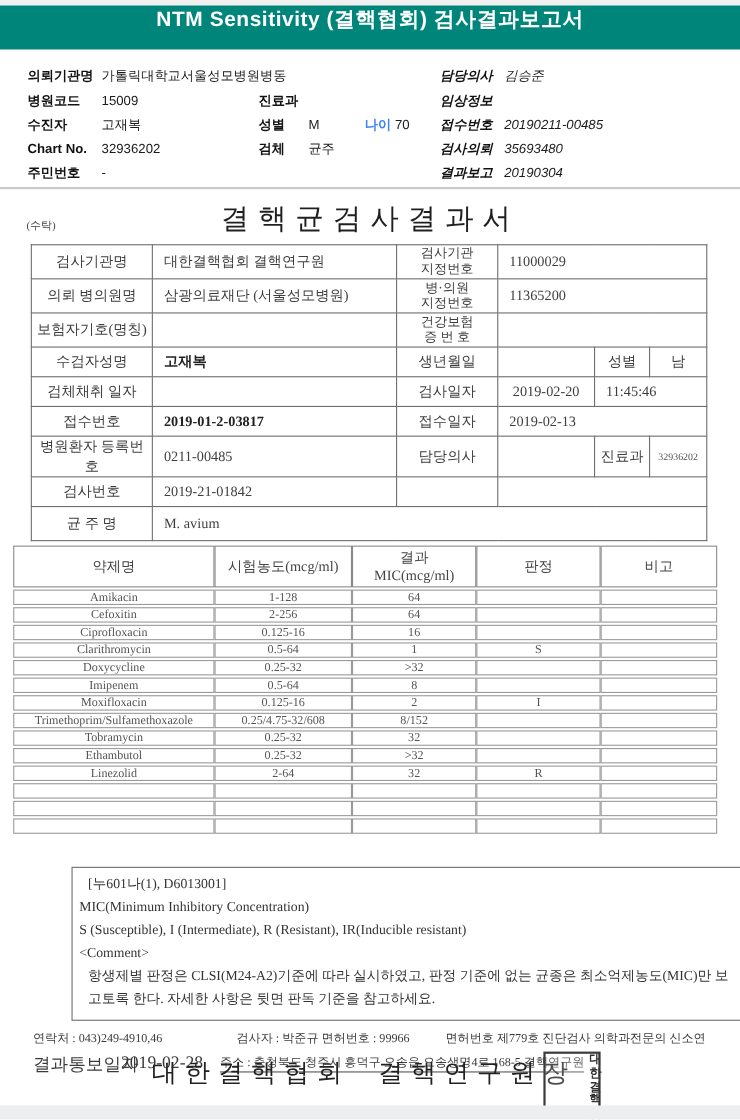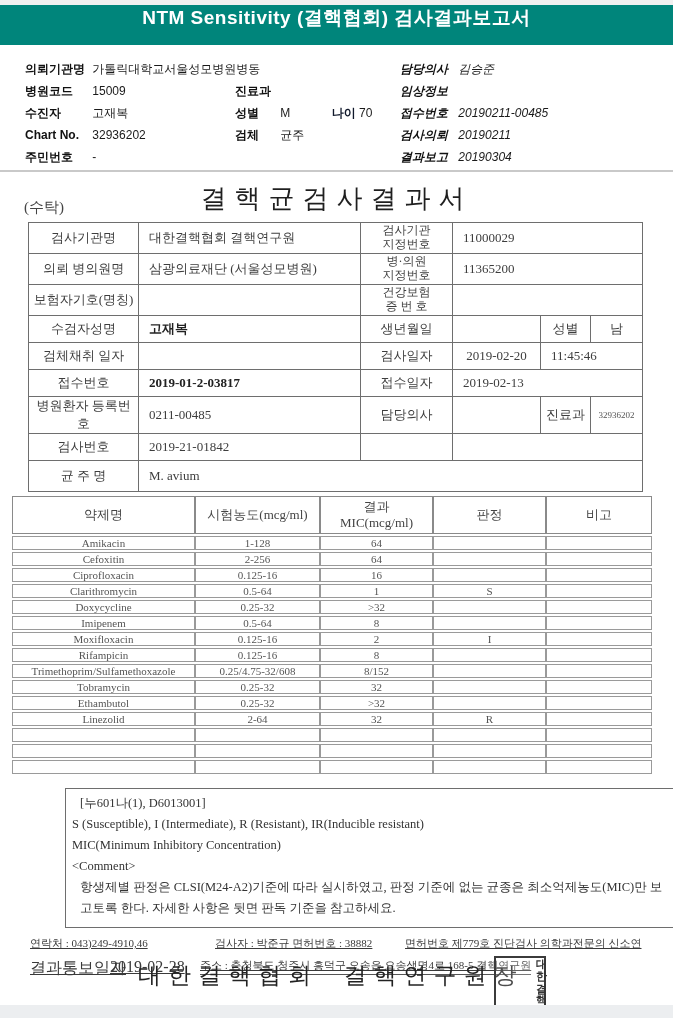--- a/index.html
+++ b/index.html
@@ -14,27 +14,27 @@
   .patient{position:absolute;left:0;top:52px;width:673px;height:118px;font-size:12px;}
   .pcol{position:absolute;top:6px;}
   .pcol-left{left:25px;width:300px;}
   .pcol-mid{left:235px;top:28px;width:170px;}
   .pcol-right{left:400px;width:270px;font-style:italic;}
   .prow{height:22px;line-height:22px;white-space:nowrap;}
   .plabel{display:inline-block;font-weight:bold;color:#111;}
   .pcol-left .plabel{width:64px;}
   .pcol-right .plabel{width:55px;}
   .pvalue{color:#1a1a1a;}
-  .inline-label{font-weight:bold;color:#0f172a;}
+  .inline-label{font-weight:bold;color:#3b82f6;}
 
   .divider{position:absolute;left:0;top:170px;width:673px;height:2px;background:#c9c9c9;}
 
   
   .doc{font-family:"Liberation Serif",serif;color:#3a3a3a;}
-  .consign{position:absolute;left:24px;top:198px;font-size:15px;color:#444;}
+  .consign{position:absolute;left:24px;top:198px;font-size:10px;color:#444;}
   .doc-title{position:absolute;left:0;top:181px;width:673px;text-align:center;
              font-size:26px;letter-spacing:8px;color:#1f1f1f;font-family:"Liberation Serif",serif;}
 
   table.info{position:absolute;left:28px;top:222px;width:614px;border-collapse:collapse;
              font-family:"Liberation Serif",serif;font-size:13px;color:#3d3d3d;table-layout:fixed;}
   table.info td{border:1px solid #6e6e6e;padding:0 6px;overflow:hidden;}
   table.info td.lab{text-align:center;padding:0 2px;}
   table.info td.lab2{text-align:center;white-space:pre-line;font-size:12px;line-height:1.15;padding:0 2px;}
   table.info td.val{text-align:left;padding-left:10px;}
   table.info tr.r-tall{height:31px;}
@@ -48,21 +48,21 @@
   table.drug th{border:1px solid #8a8a8a;font-weight:normal;font-size:13px;color:#444;
                 height:34px;white-space:pre-line;line-height:1.2;}
   table.drug td{border:1px solid #9a9a9a;font-size:11px;color:#555;height:12px;
                 text-align:center;padding:0 2px;overflow:hidden;white-space:nowrap;}
 
   .notes-box{position:absolute;left:30px;top:788px;width:596px;height:130px;
              border:1px solid #6e6e6e;font-family:"Liberation Serif",serif;
              font-size:12.5px;color:#333;padding:4px 6px;line-height:21px;margin-left:35px;}
   .notes-box .indent{padding-left:8px;}
 
-  .f-line{position:absolute;font-family:"Liberation Serif",serif;color:#3a3a3a;white-space:nowrap;text-decoration:underline;}
+  .f-line{position:absolute;font-family:"Liberation Serif",serif;color:#3a3a3a;white-space:nowrap;}
   .f1{top:936px;font-size:11px;}
   .f1-contact{left:30px;}
   .f1-examiner{left:215px;}
   .f1-license{left:405px;}
   .f2{top:958px;font-size:16px;}
   .f2-datelabel{left:30px;}
   .f2-date{left:110px;}
   .f2-address{left:200px;font-size:11px;border-bottom:1px solid #555;padding-bottom:1px;}
   .org-line{position:absolute;left:138px;top:960px;font-family:"Liberation Serif",serif;
             font-size:23px;letter-spacing:7px;color:#222;white-space:pre;}
@@ -132,21 +132,21 @@
       <div class="prow">
         <span class="plabel">임상정보</span>
         <span class="pvalue"></span>
       </div>
       <div class="prow">
         <span class="plabel">접수번호</span>
         <span class="pvalue">20190211-00485</span>
       </div>
       <div class="prow">
         <span class="plabel">검사의뢰</span>
-        <span class="pvalue">20190211</span>
+        <span class="pvalue">35693480</span>
       </div>
       <div class="prow">
         <span class="plabel">결과보고</span>
         <span class="pvalue">20190304</span>
       </div>
     </div>
   </div>
 
   <div class="divider"></div>
 
@@ -288,27 +288,20 @@
       <td></td>
     </tr>
         <tr>
       <td>Moxifloxacin</td>
       <td>0.125-16</td>
       <td>2</td>
       <td>I</td>
       <td></td>
     </tr>
         <tr>
-      <td>Rifampicin</td>
-      <td>0.125-16</td>
-      <td>8</td>
-      <td></td>
-      <td></td>
-    </tr>
-        <tr>
       <td>Trimethoprim/Sulfamethoxazole</td>
       <td>0.25/4.75-32/608</td>
       <td>8/152</td>
       <td></td>
       <td></td>
     </tr>
         <tr>
       <td>Tobramycin</td>
       <td>0.25-32</td>
       <td>32</td>
@@ -348,28 +341,28 @@
       <td></td>
       <td></td>
       <td></td>
       <td></td>
     </tr>
       </tbody>
   </table>
 
   <div class="notes-box">
     <div class="indent">[누601나(1), D6013001]</div>
+    <div>MIC(Minimum Inhibitory Concentration)</div>
     <div>S (Susceptible), I (Intermediate), R (Resistant), IR(Inducible resistant)</div>
-    <div>MIC(Minimum Inhibitory Concentration)</div>
     <div>&lt;Comment&gt;</div>
     <div class="indent">항생제별 판정은 CLSI(M24-A2)기준에 따라 실시하였고, 판정 기준에 없는 균종은 최소억제농도(MIC)만 보고토록 한다. 자세한 사항은 뒷면 판독 기준을 참고하세요.</div>
   </div>
 
   <div class="f-line f1 f1-contact">연락처 : 043)249-4910,46</div>
-  <div class="f-line f1 f1-examiner">검사자 : 박준규  면허번호 : 38882</div>
+  <div class="f-line f1 f1-examiner">검사자 : 박준규  면허번호 : 99966</div>
   <div class="f-line f1 f1-license">면허번호 제779호 진단검사 의학과전문의 신소연</div>
 
   <div class="f-line f2 f2-datelabel">결과통보일자</div>
   <div class="f-line f2 f2-date">2019-02-28</div>
   <div class="f-line f2 f2-address">주소 : 충청북도 청주시 흥덕구 오송읍 오송생명4로 168-5 결핵연구원</div>
 
   <div class="org-line">대한결핵협회  결핵연구원장</div>
 
   <div class="stamp">
     <div>대한결</div>

